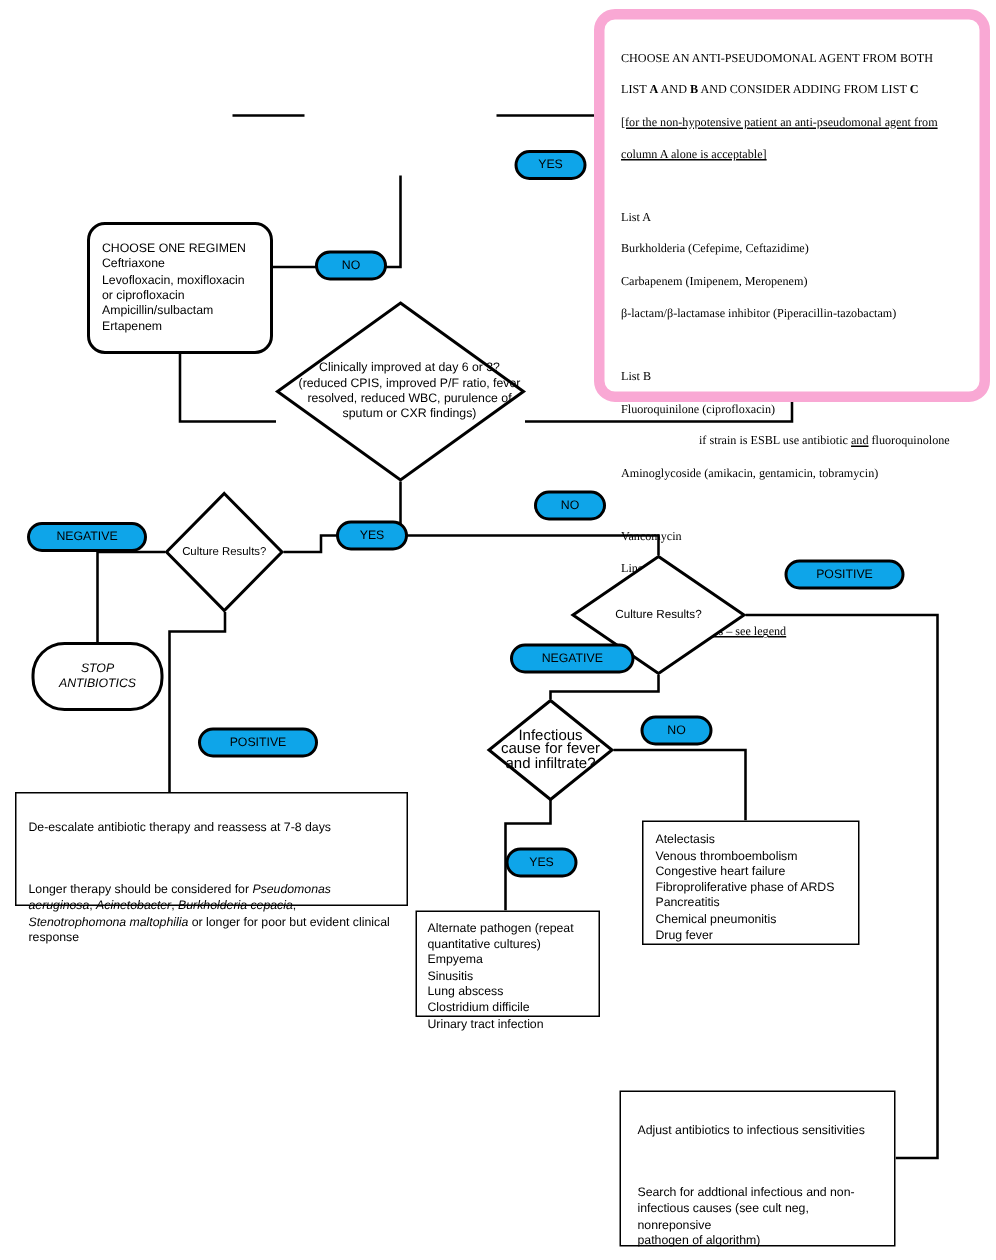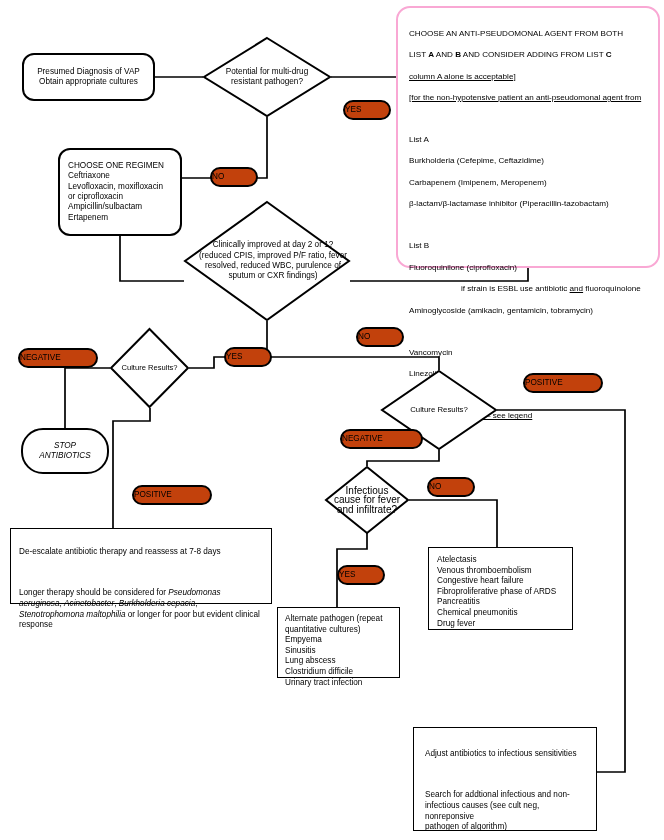--- a/index.html
+++ b/index.html
@@ -12,28 +12,28 @@
   
   .node{position:absolute;box-sizing:border-box;background:#ffffff;}
 
   .rrect{border:2px solid #000;border-radius:12px;
          display:flex;align-items:center;justify-content:center;}
   .rrect .txt{font-size:8.2px;line-height:10.4px;text-align:center;white-space:pre-line;}
 
   .rect{border:1.6px solid #000;border-radius:0;}
   .rect .txt{font-size:8.2px;line-height:10.6px;text-align:left;white-space:pre-line;}
 
-  .bigbox{border:2px solid #f9a8d4;border-radius:14px;background:#fff;}
+  .bigbox{border:7px solid #f9a8d4;border-radius:14px;background:#fff;font-family:Liberation Serif, serif;}
   .bigbox .txt{font-size:8.1px;line-height:10.7px;text-align:left;}
 
   .listbox .txt{white-space:pre-line;}
 
   
-  .pill{border:2px solid #000;border-radius:999px;background:#c2410c;
-        display:flex;align-items:center;}
+  .pill{border:2px solid #000;border-radius:999px;background:#0ea5e9;
+        display:flex;align-items:center;justify-content:center;}
   .pill .txt{font-size:8.2px;line-height:10px;text-align:center;white-space:pre-line;}
 
   
   .diamond{position:absolute;}
   .diamond svg{position:absolute;left:0;top:0;overflow:visible;}
   .diamond .dlabel{position:absolute;left:0;top:0;width:100%;height:100%;
         display:flex;align-items:center;justify-content:center;
         font-size:8.2px;line-height:10.4px;text-align:center;
         white-space:pre-line;pointer-events:none;}
 
@@ -74,32 +74,21 @@
 
     <path d="M 497 410 L 625 410 L 625 772 L 597 772"></path>
 
     <path d="M 439 450 L 439 461 L 367 461 L 367 466"></path>
 
     <path d="M 367 533 L 367 549 L 337 549 L 337 607"></path>
 
     <path d="M 409 500 L 497 500 L 497 547"></path>
   </svg>
 
-  <div class="node rrect" style="left:22px;top:53px;width:133px;height:48px;">
-    <div class="txt">Presumed Diagnosis of VAP
-Obtain appropriate cultures</div>
-  </div>
-
-  <div class="diamond" style="left:203px;top:37px;width:128px;height:80px;">
-    <svg width="128" height="80" viewBox="0 0 128 80">
-      <polygon points="64,1 127,40 64,79 1,40" fill="#fff" stroke="#000" stroke-width="2"></polygon>
-    </svg>
-    <div class="dlabel">Potential for multi-drug
-resistant pathogen?</div>
-  </div>
+
 
   <div class="node pill" style="left:343px;top:100px;width:48px;height:20px;">
     <div class="txt">YES</div>
   </div>
 
   <div class="node pill" style="left:210px;top:167px;width:48px;height:20px;">
     <div class="txt">NO</div>
   </div>
 
   <div class="node rrect" style="left:58px;top:148px;width:124px;height:88px;padding:6px 8px;justify-content:flex-start;">
@@ -108,22 +97,22 @@
 Levofloxacin, moxifloxacin
 or ciprofloxacin
 Ampicillin/sulbactam
 Ertapenem</div>
   </div>
 
   <div class="node bigbox listbox" style="left:396px;top:6px;width:264px;height:262px;padding:10px 11px;">
     <div class="txt">
       <div>CHOOSE AN ANTI-PSEUDOMONAL AGENT FROM BOTH</div>
       <div><span>LIST </span><span class="bold">A</span><span> AND </span><span class="bold">B</span><span> AND CONSIDER ADDING FROM LIST </span><span class="bold">C</span></div>
+      <div class="ul">[for the non-hypotensive patient an anti-pseudomonal agent from</div>
       <div class="ul">column A alone is acceptable]</div>
-      <div class="ul">[for the non-hypotensive patient an anti-pseudomonal agent from</div>
       <div style="height:10px;">&nbsp;</div>
       <div>List A</div>
       <div>Burkholderia (Cefepime, Ceftazidime)</div>
       <div>Carbapenem (Imipenem, Meropenem)</div>
       <div>β-lactam/β-lactamase inhibitor (Piperacillin-tazobactam)</div>
       <div style="height:10px;">&nbsp;</div>
       <div>List B</div>
       <div>Fluoroquinilone (ciprofloxacin)</div>
       <div style="padding-left:52px;"><span>if strain is ESBL use antibiotic </span><span class="ul">and</span><span> fluoroquinolone</span></div>
       <div>Aminoglycoside (amikacin, gentamicin, tobramycin)</div>
@@ -132,21 +121,21 @@
       <div>Linezolid</div>
       <div style="height:10px;">&nbsp;</div>
       <div class="ul">Surveillance cultures – see legend</div>
     </div>
   </div>
 
   <div class="diamond" style="left:184px;top:201px;width:166px;height:120px;">
     <svg width="166" height="120" viewBox="0 0 166 120">
       <polygon points="83,1 165,60 83,119 1,60" fill="#fff" stroke="#000" stroke-width="2"></polygon>
     </svg>
-    <div class="dlabel" style="padding:0 6px;">Clinically improved at day 2 or 1?
+    <div class="dlabel" style="padding:0 6px;">Clinically improved at day 6 or 3?
 (reduced CPIS, improved P/F ratio, fever
 resolved, reduced WBC, purulence of
 sputum or CXR findings)</div>
   </div>
 
   <div class="node pill" style="left:224px;top:347px;width:48px;height:20px;">
     <div class="txt">YES</div>
   </div>
 
   <div class="node pill" style="left:356px;top:327px;width:48px;height:20px;">

